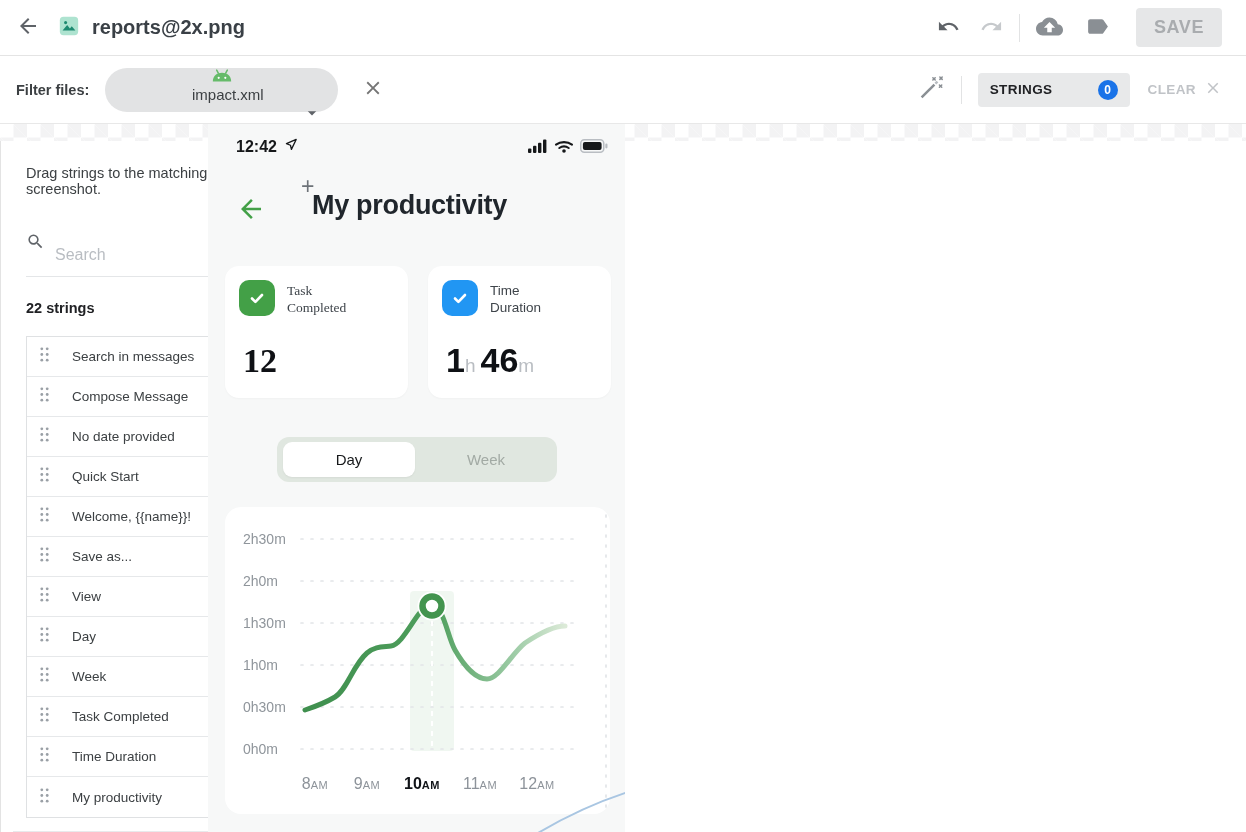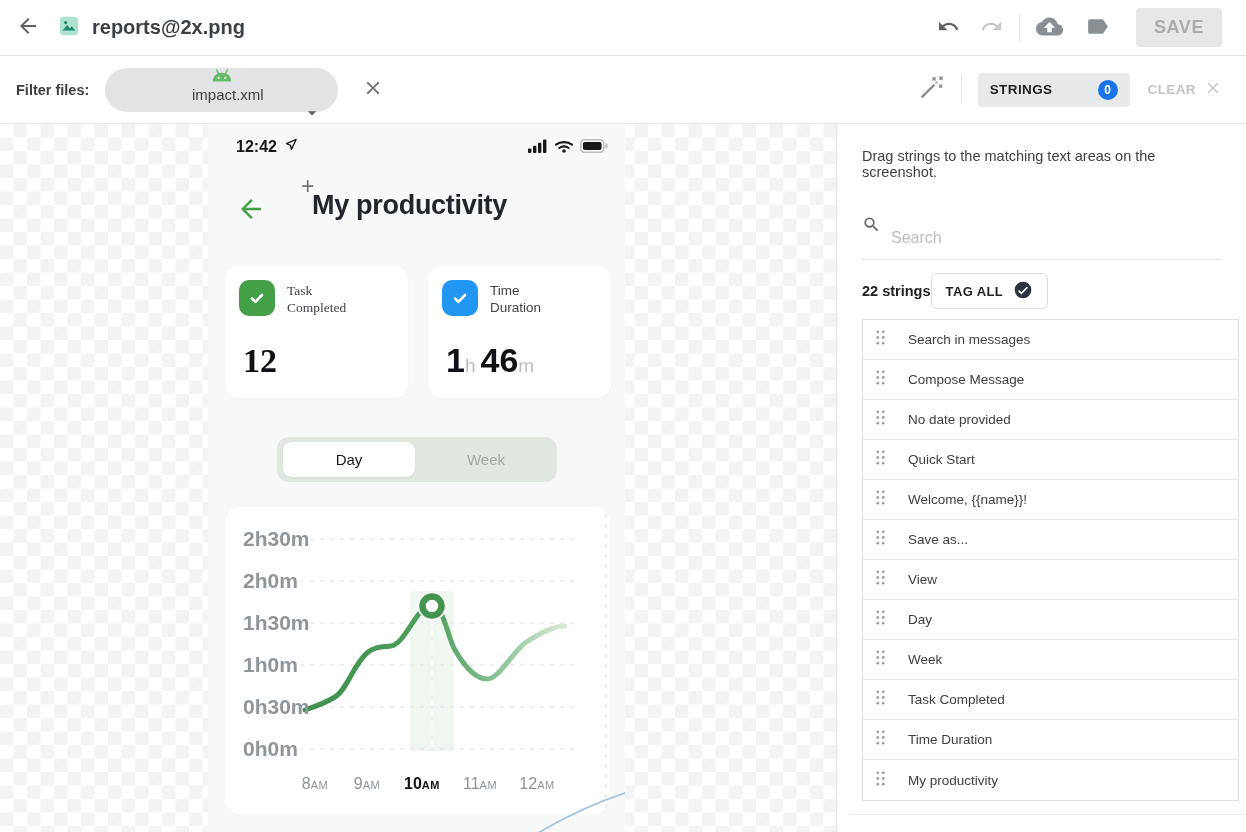--- a/index.html
+++ b/index.html
@@ -30,21 +30,21 @@
   .strings-btn { display:flex; align-items:center; height:34px; padding:0 12px; background:#e8e9ea;
                  border:none; border-radius:4px; cursor:pointer;gap:35px; }
   .strings-btn .lbl { font-size:13.5px; font-weight:700; color:#202124; letter-spacing:.4px; }
   .badge { margin-left:10px; width:20px; height:20px; border-radius:50%; background:#1a73e8;
            color:#fff; font-size:12px; font-weight:700; display:flex; align-items:center; justify-content:center; }
   .clear-btn { display:flex; align-items:center; margin-left:18px; background:none; border:none; cursor:pointer; }
   .clear-btn .lbl { font-size:13.5px; font-weight:700; color:#c0c3c7; letter-spacing:.4px; }
   .clear-btn svg { margin-left:8px; }
 
   
-  .main { display:flex; height:708px; }
+  .main { display:flex; height:708px;flex-direction:column; }
   .canvas { flex:1; position:relative; background-color:#fff;
     background-image:
       linear-gradient(45deg,#f3f3f4 25%,transparent 25%,transparent 75%,#f3f3f4 75%),
       linear-gradient(45deg,#f3f3f4 25%,transparent 25%,transparent 75%,#f3f3f4 75%);
     background-size:27px 27px; background-position:0 0,13.5px 13.5px; }
 
   
   .phone { position:absolute; left:208px; top:0; width:417px; height:708px;
            background:#f7f8f8; overflow:hidden; }
   .p-status-time { position:absolute; top:13px; left:28px; display:flex; align-items:center;
@@ -69,36 +69,36 @@
   .p-toggle { position:absolute; top:313px; left:69px; width:280px; height:45px;
               background:#e0e7e0; border-radius:12px; display:flex; align-items:center; }
   .seg-day { position:absolute; left:6px; top:5px; width:132px; height:35px; background:#fff;
              border-radius:9px; display:flex; align-items:center; justify-content:center;
              font-size:15px; color:#16181a; box-shadow:0 1px 2px rgba(0,0,0,.05); cursor:pointer; }
   .seg-week { position:absolute; left:138px; right:0; top:0; bottom:0; display:flex; align-items:center;
               justify-content:center; font-size:15px; color:#a2aaa4; cursor:pointer; }
 
   .p-chart { position:absolute; top:383px; left:17px; width:385px; height:307px;
              background:#fff; border-radius:16px; }
-  .p-chart .ylab { position:absolute; left:18px; width:52px; font-size:21px; color:#8f959b; line-height:16px;font-weight:bold; }
+  .p-chart .ylab { position:absolute; left:18px; width:52px; font-size:14px; color:#8f959b; line-height:16px; }
   .p-chart .xlab { position:absolute; top:268px; width:56px; text-align:center; font-size:16px; color:#8d939a; }
   .p-chart .xlab .sfx { font-size:11px; letter-spacing:.5px; }
   .p-chart .xlab.active { color:#111418; font-weight:700; }
   .p-chart svg.plot { position:absolute; left:0; top:0; }
   .p-bluecurve { position:absolute; left:0; top:648px; }
 
   
   .panel { width:410px; background:#fff; border-left:1px solid #e3e3e3; padding:24px 0 0 25px; }
   .instruction { font-size:14.5px; color:#3c4043; margin-right:24px; }
   .search-row { display:flex; align-items:center; margin:25px 24px 0 0; padding-bottom:12px;
                 border-bottom:1px solid #e4e6e8; }
   .search-row input { border:none; outline:none; margin-left:10px; flex:1; font-size:16px;
                       font-family:inherit; color:#3c4043; background:transparent;margin-top:24px; }
   .search-row input::placeholder { color:#b9bdc2; }
-  .count-row { display:flex; align-items:center; margin:13px 22px 0 0; }
+  .count-row { display:flex; align-items:center; justify-content:space-between; margin:13px 22px 0 0; }
   .count { font-size:14.5px; font-weight:700; color:#202124; }
   .tagall-btn { display:flex; align-items:center; height:36px; padding:0 14px; background:#fff;
                 border:1px solid #dadce0; border-radius:6px; cursor:pointer;
                 font-size:13px; font-weight:700; color:#202124; letter-spacing:.4px; }
   .tagall-btn svg { margin-left:10px; }
   .string-list { margin:10px 7px 0 0; border:1px solid #dfe1e3; }
   .string-row { height:40px; display:flex; align-items:center; padding-left:12px;
                 border-bottom:1px solid #e6e8ea; background:#fff; cursor:grab; }
   .string-row:last-child { border-bottom:none; }
   .string-row .txt { margin-left:22px; font-size:13.5px; color:#3c4043; }

